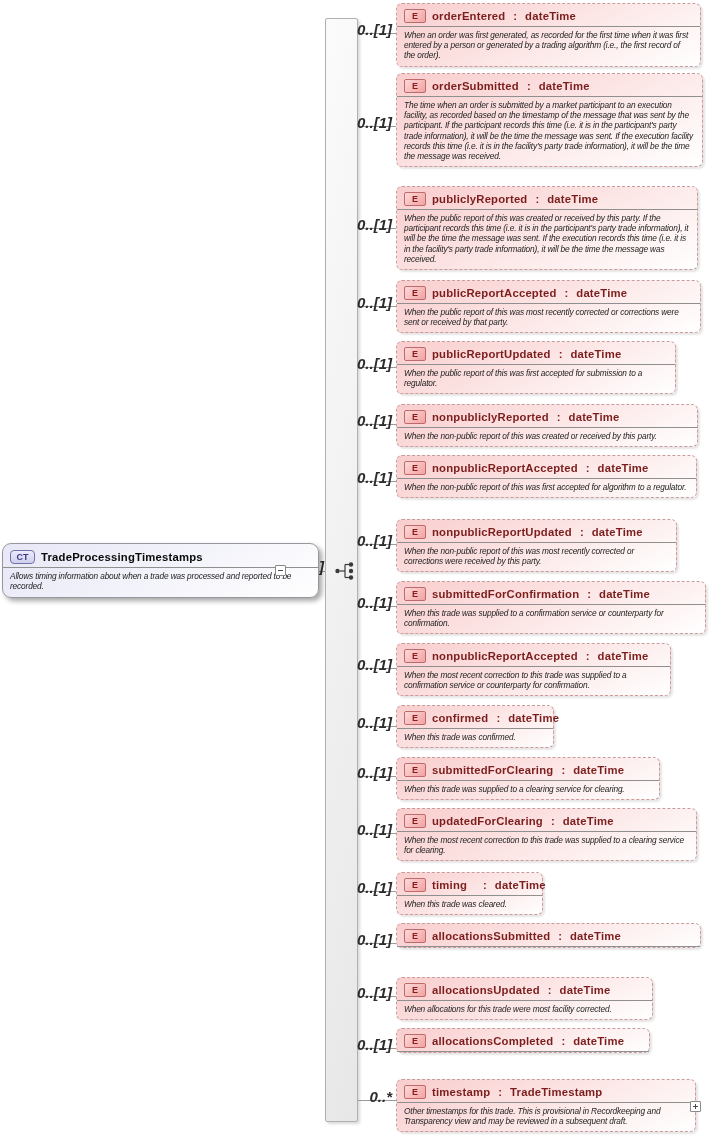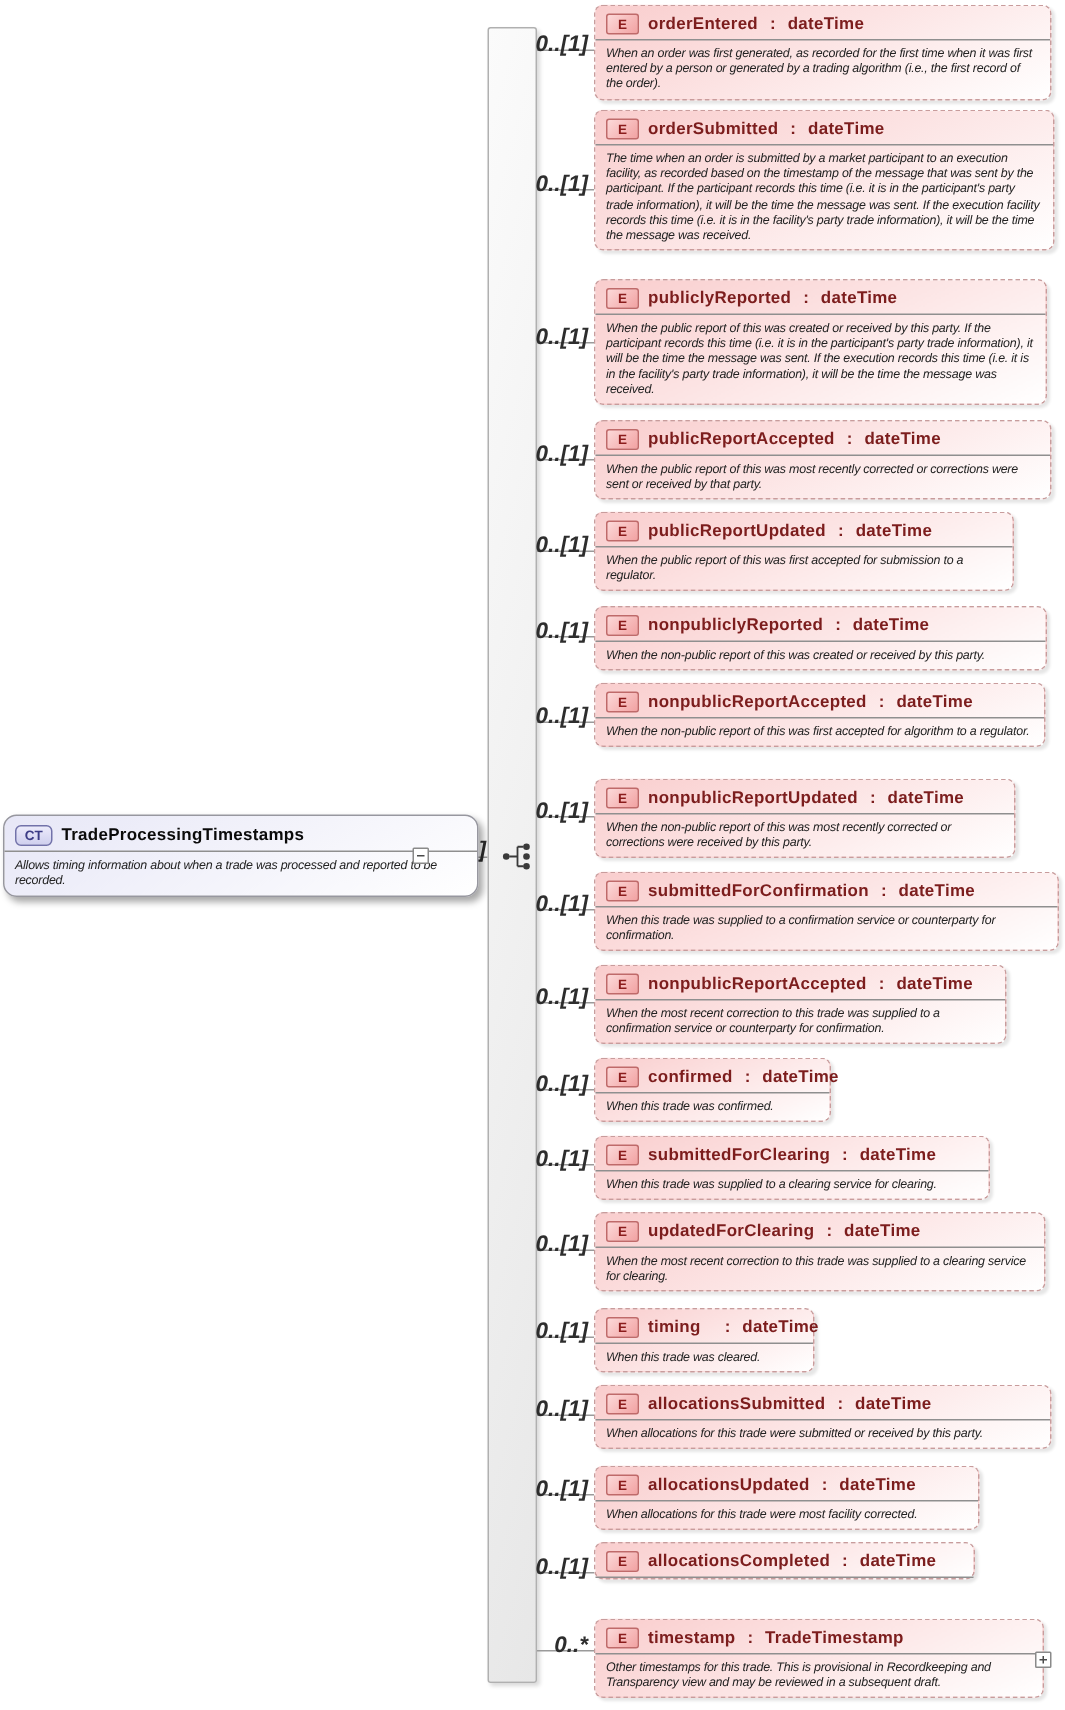--- a/index.html
+++ b/index.html
@@ -269,21 +269,20 @@
   <div class="hline" style="left:358px;top:943px;width:38px"></div>
   <div class="card" style="top:931px">0..[1]</div>
   <div class="ebox" style="top:923px;width:305px">
     <div class="ehead">
       <span class="ebadge">E</span>
       <span class="ename">allocationsSubmitted</span>
         <span class="ecolon">:</span>
         <span class="ename">dateTime</span>
     </div>
     <div class="esep"></div>
-    <div class="edesc">When allocations for this trade were submitted or received by this party.</div>
   </div>
 
   <div class="hline" style="left:358px;top:996px;width:38px"></div>
   <div class="card" style="top:984px">0..[1]</div>
   <div class="ebox" style="top:977px;width:257px">
     <div class="ehead">
       <span class="ebadge">E</span>
       <span class="ename">allocationsUpdated</span>
         <span class="ecolon">:</span>
         <span class="ename">dateTime</span>

